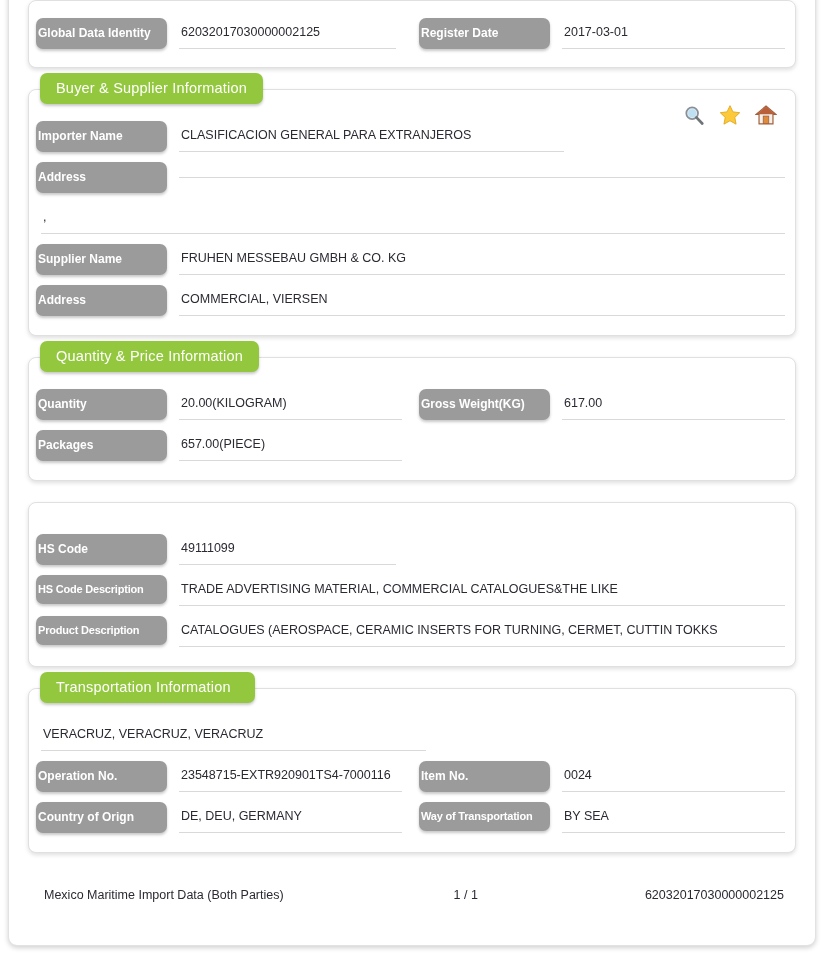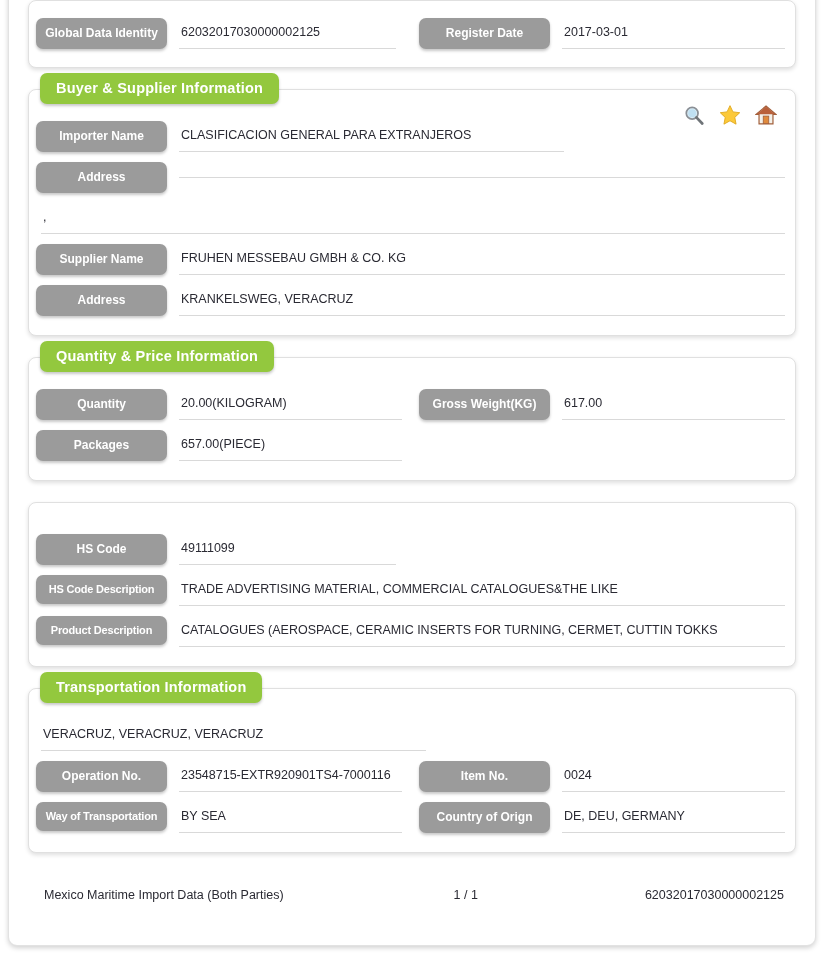--- a/index.html
+++ b/index.html
@@ -55,21 +55,21 @@
     margin-top: 12px;
     padding: 26px 0 14px 0;
   }
   .panel-title {
     position: absolute;
     top: -17px;
     left: 11px;
     background: #93c83e;
     color: #ffffff;
     font-size: 14.5px;
-    font-weight: bold;
+    font-weight: normal;
     letter-spacing: 0.2px;
     padding: 7px 16px 8px 16px;
     border-radius: 7px;
     box-shadow: 0 2px 3px rgba(0,0,0,0.22);
     white-space: nowrap;
     min-width: 215px;
     box-sizing: border-box;
   }
 
   
@@ -87,21 +87,20 @@
   .field.w-full { width: 100%; }
 
   .lbl {
     flex: 0 0 auto;
     width: 131px;
     margin-left: 7px;
     background: #9b9b9b;
     color: #ffffff;
     font-size: 12px;
     font-weight: bold;
-    text-align: center;
     padding: 8px 2px 9px 2px;
     border-radius: 7px;
     box-shadow: 0 2px 3px rgba(0,0,0,0.22);
     box-sizing: border-box;
     white-space: nowrap;
     overflow: hidden;
   }
   .lbl.tight { font-size: 11px; letter-spacing: -0.2px; }
 
   .val {
@@ -200,21 +199,21 @@
       </div>
       <div class="field w-full">
         <div class="val">,</div>
       </div>
       <div class="field w-full">
         <div class="lbl">Supplier Name</div>
         <div class="val">FRUHEN MESSEBAU GMBH &amp; CO. KG</div>
       </div>
       <div class="field w-full">
         <div class="lbl">Address</div>
-        <div class="val">KRANKELSWEG, VERACRUZ</div>
+        <div class="val">COMMERCIAL, VIERSEN</div>
       </div>
     </div>
 
     <div class="panel titled">
       <div class="panel-title">Quantity &amp; Price Information</div>
 
       <div class="row">
         <div class="field w-half">
           <div class="lbl">Quantity</div>
           <div class="val">20.00(KILOGRAM)</div>
@@ -259,26 +258,26 @@
           <div class="lbl">Operation No.</div>
           <div class="val">23548715-EXTR920901TS4-7000116</div>
         </div>
         <div class="field w-half">
           <div class="lbl">Item No.</div>
           <div class="val">0024</div>
         </div>
       </div>
       <div class="row">
         <div class="field w-half">
+          <div class="lbl">Country of Orign</div>
+          <div class="val">DE, DEU, GERMANY</div>
+        </div>
+        <div class="field w-half">
           <div class="lbl tight">Way of Transportation</div>
           <div class="val">BY SEA</div>
-        </div>
-        <div class="field w-half">
-          <div class="lbl">Country of Orign</div>
-          <div class="val">DE, DEU, GERMANY</div>
         </div>
       </div>
     </div>
 
     <div class="footer">
       <div class="footer-left">Mexico Maritime Import Data (Both Parties)</div>
       <div class="footer-center">1 / 1</div>
       <div class="footer-right">62032017030000002125</div>
     </div>
 

